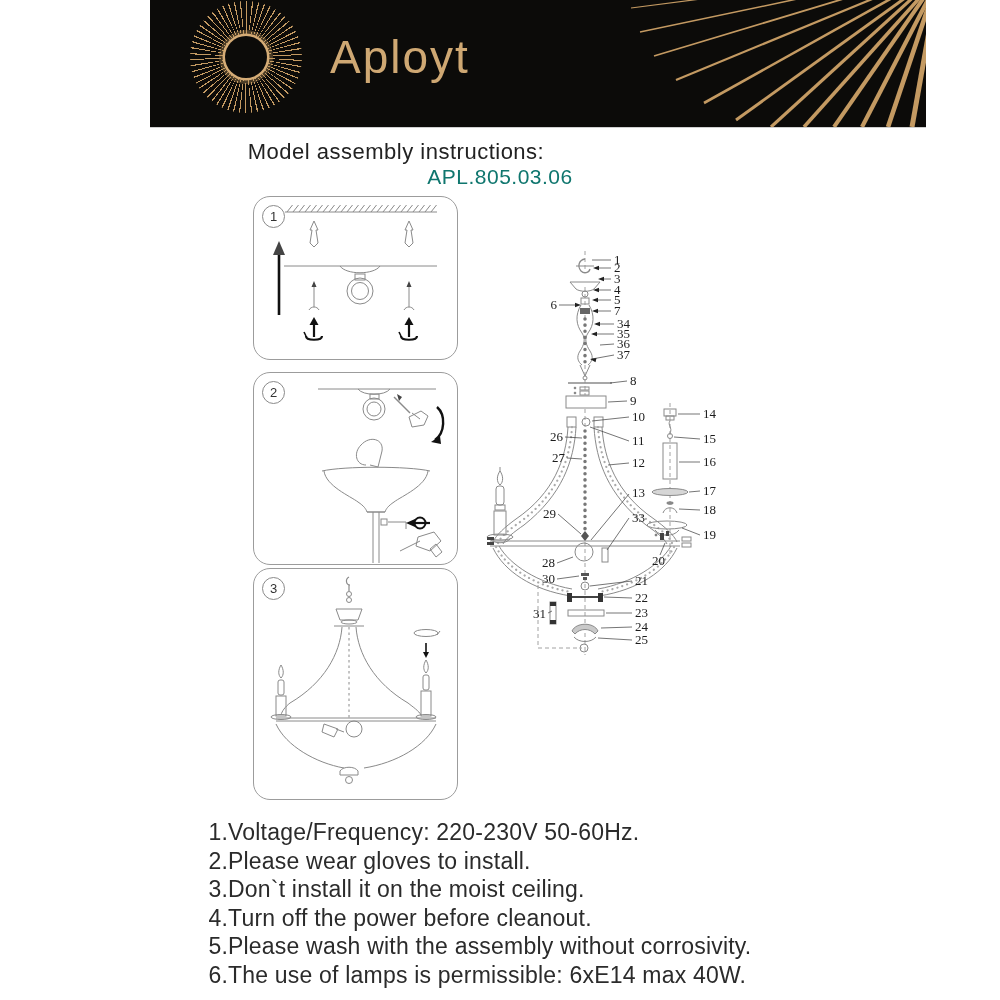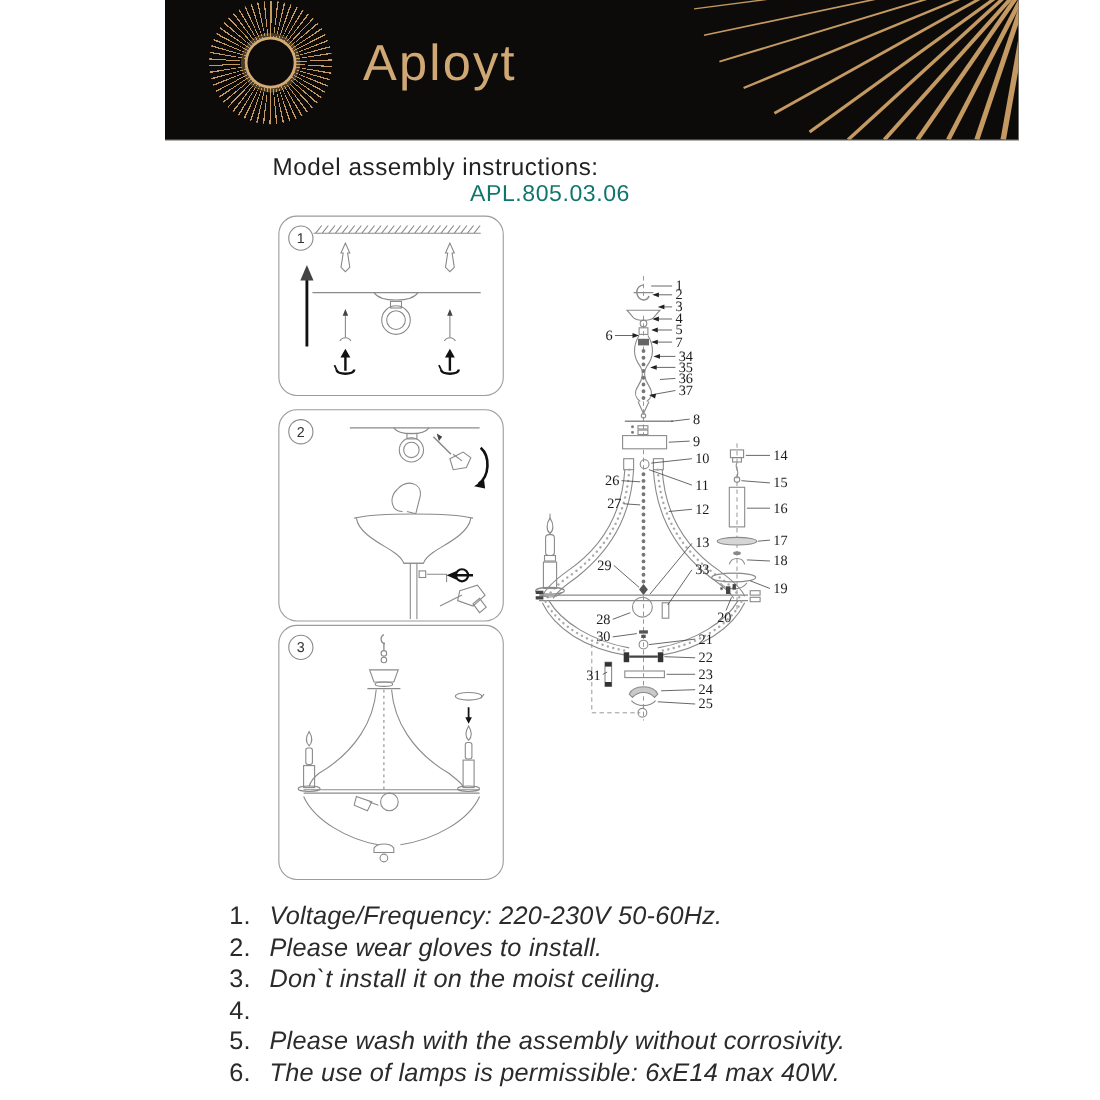--- a/index.html
+++ b/index.html
@@ -28,21 +28,21 @@
          font-size:13px;color:#333;display:flex;align-items:center;justify-content:center;background:#fff;z-index:2;}
 
   
   .exploded{position:absolute;left:460px;top:245px;}
   .plabel{font-family:"Liberation Serif",serif;font-size:13px;fill:#1c1c1c;}
 
   
   .ilist{position:absolute;left:196px;top:819px;width:660px;}
   .irow{display:flex;height:28.5px;align-items:baseline;font-size:23px;color:#2b2b2b;letter-spacing:.2px;}
   .irow .num{width:32px;text-align:right;flex:0 0 32px;}
-  .irow .txt{margin-left:17px;white-space:nowrap;font-style:italic;}
+  .irow .txt{white-space:nowrap;}
 
   .g{stroke:#8a8a8a;fill:none;stroke-width:1;}
   .gd{stroke:#8a8a8a;fill:none;stroke-width:.8;stroke-dasharray:4 3;}
   .ld{stroke:#3a3a3a;fill:none;stroke-width:.7;}
   .dk{fill:#444;stroke:none;}
 </style>
 </head>
 <body>
 
 <div class="banner">
@@ -387,20 +387,21 @@
   <div class="irow">
     <span class="num">2.</span>
     <span class="txt">Please wear gloves to install.</span>
   </div>
   <div class="irow">
     <span class="num">3.</span>
     <span class="txt">Don`t install it on the moist ceiling.</span>
   </div>
   <div class="irow">
     <span class="num">4.</span>
+    <span class="txt">Turn off the power before cleanout.</span>
   </div>
   <div class="irow">
     <span class="num">5.</span>
     <span class="txt">Please wash with the assembly without corrosivity.</span>
   </div>
   <div class="irow">
     <span class="num">6.</span>
     <span class="txt">The use of lamps is permissible: 6xE14 max 40W.</span>
   </div>
 </div>

